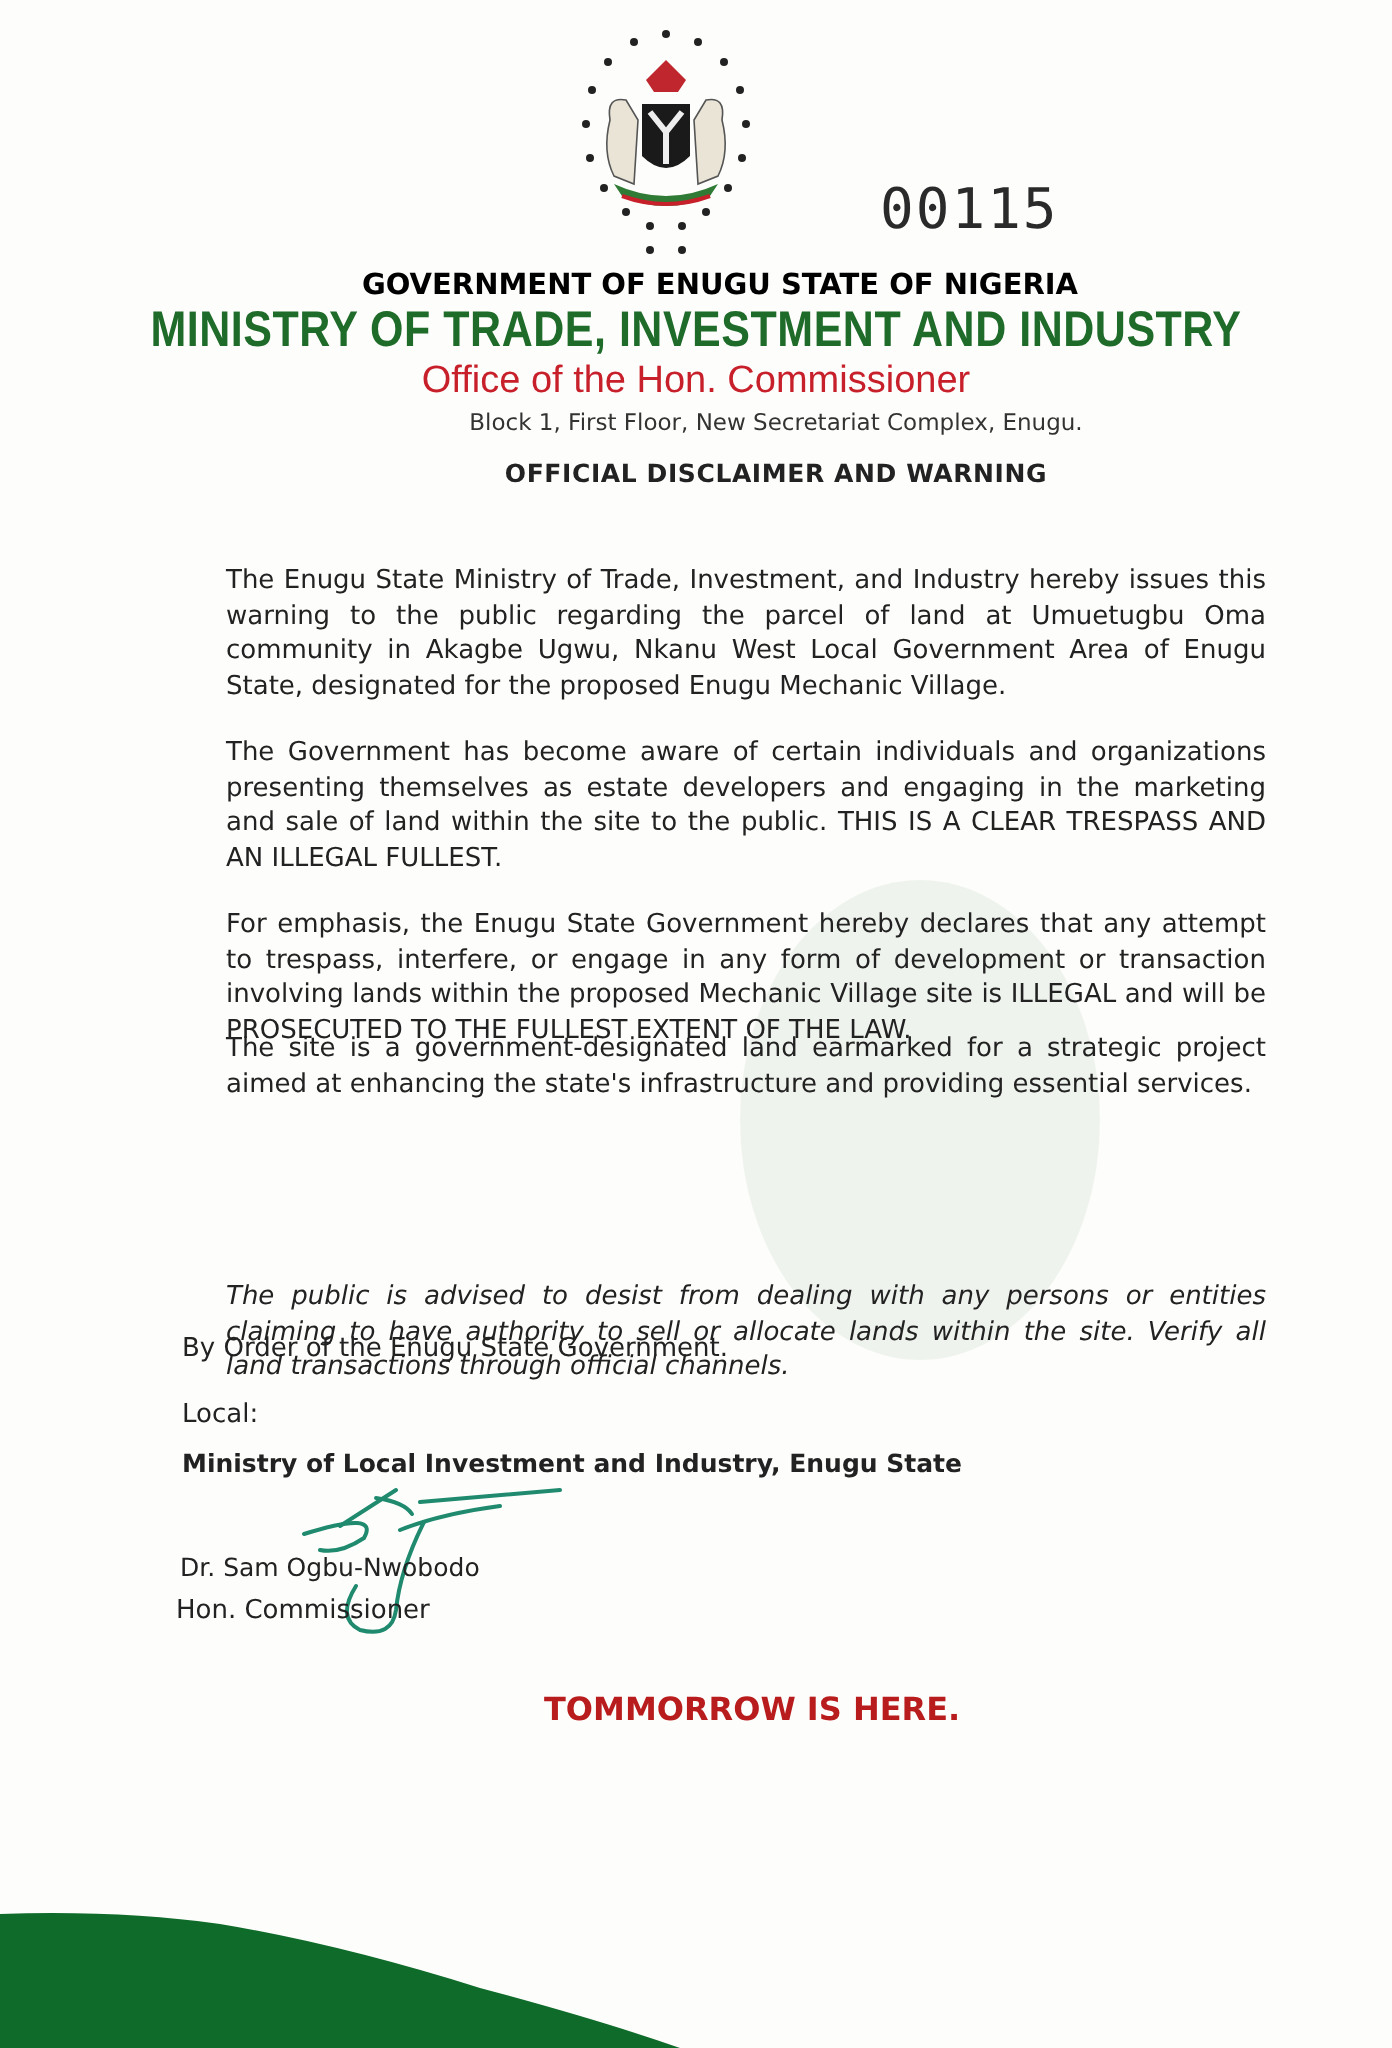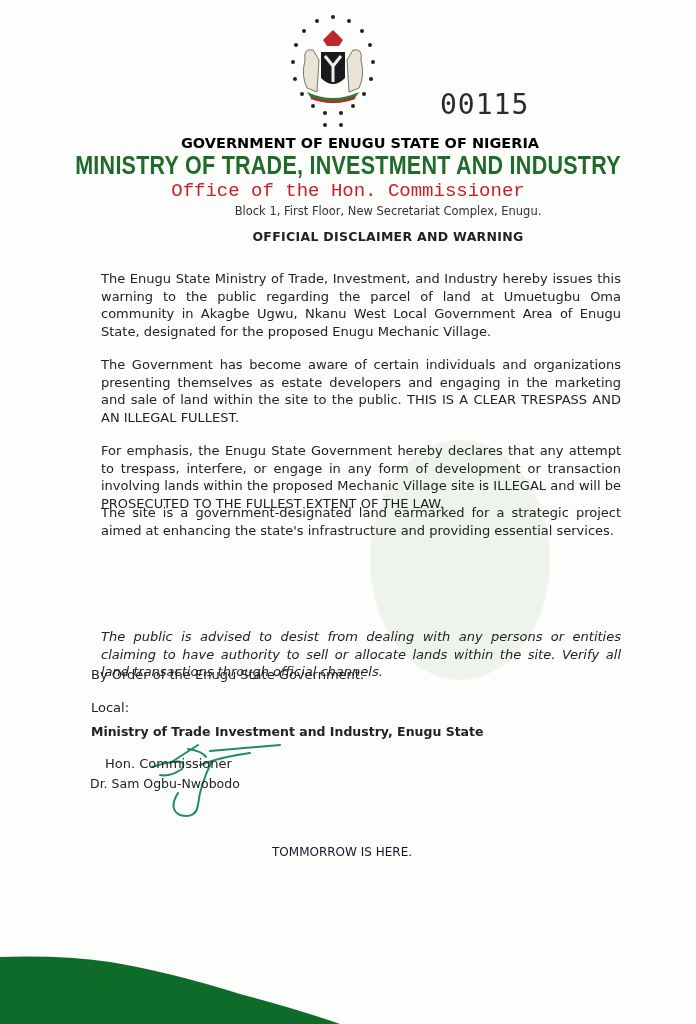--- a/index.html
+++ b/index.html
@@ -5,32 +5,32 @@
   html, body { margin:0; padding:0; }
   body { width:696px; height:1024px; background:#fdfdfb; position:relative; overflow:hidden;
          font-family:"DejaVu Sans", sans-serif; color:#1e1e1e; }
   .crest { position:absolute; left:283px; top:12px; width:100px; height:118px; }
   .serial { position:absolute; left:440px; top:88px; font-family:"DejaVu Sans Mono", monospace;
             font-size:28px; color:#2a2a2a; letter-spacing:1px; }
   .hdr { position:absolute; left:0; width:696px; text-align:center; }
   .gov { top:135px; font-size:14.5px; font-weight:bold; color:#000000;margin-left:12px; }
   .ministry { top:151px; font-family:"Liberation Sans", sans-serif; font-weight:bold; font-size:25px;
               color:#1f6b2a; transform:scaleX(0.86); letter-spacing:0.3px; }
-  .office { top:180px; font-family:Liberation Mono, monospace; font-size:19px; color:#c8202b; }
+  .office { top:180px; font-family:Liberation Sans, sans-serif; font-size:19px; color:#c8202b; }
   .addr { top:204px; font-size:11.5px; color:#333; padding-left:40px; }
   .title { top:229px; font-size:12.5px; font-weight:bold; color:#222; padding-left:40px; letter-spacing:0.3px; }
   .para { position:absolute; left:97px; width:520px; font-size:13px; line-height:17.5px;
-          text-align:justify; color:#222; margin:4px; }
+          text-align:justify; color:#222; margin:16px; }
   .p1 { top:266px; } .p2 { top:352px; } .p3 { top:438px; } .p4 { top:500px; } .p5 { top:624px;font-style:italic; }
   .line { position:absolute; left:91px; font-size:13px; color:#222; }
   .order { top:667px; } .signed { top:700px; }
   .signer-org { top:724px; font-weight:bold; font-size:12.5px; }
   .signer-name { top:776px; font-weight:normal; font-size:12.5px; left:90px; }
-  .signer-title { top:756px; font-size:13px; left:88px;margin-left:17px; }
-  .motto { position:absolute; left:272px; top:845px; font-size:12px; font-weight:normal; color:#0f172a; }
+  .signer-title { top:798px; font-size:13px; left:88px; }
+  .motto { position:absolute; left:272px; top:845px; font-size:16px; font-weight:bold; color:#b91c1c; }
   .sig { position:absolute; left:140px; top:735px; width:170px; height:85px; }
   .swoosh { position:absolute; left:0; top:950px; width:696px; height:74px; }
   .watermark { position:absolute; left:360px; top:430px; width:200px; height:260px; opacity:0.06; }
 </style>
 </head>
 <body>
 
 <svg class="watermark" viewBox="0 0 200 260">
   <ellipse cx="100" cy="130" rx="90" ry="120" fill="#2b6b2b"></ellipse>
 </svg>
@@ -75,21 +75,21 @@
 <div class="hdr title">OFFICIAL DISCLAIMER AND WARNING</div>
 
 <p class="para p1">The Enugu State Ministry of Trade, Investment, and Industry hereby issues this warning to the public regarding the parcel of land at Umuetugbu Oma community in Akagbe Ugwu, Nkanu West Local Government Area of Enugu State, designated for the proposed Enugu Mechanic Village.</p>
 <p class="para p2">The Government has become aware of certain individuals and organizations presenting themselves as estate developers and engaging in the marketing and sale of land within the site to the public. THIS IS A CLEAR TRESPASS AND AN ILLEGAL FULLEST.</p>
 <p class="para p3">For emphasis, the Enugu State Government hereby declares that any attempt to trespass, interfere, or engage in any form of development or transaction involving lands within the proposed Mechanic Village site is ILLEGAL and will be PROSECUTED TO THE FULLEST EXTENT OF THE LAW.</p>
 <p class="para p4">The site is a government-designated land earmarked for a strategic project aimed at enhancing the state's infrastructure and providing essential services.</p>
 <p class="para p5">The public is advised to desist from dealing with any persons or entities claiming to have authority to sell or allocate lands within the site. Verify all land transactions through official channels.</p>
 
 <div class="line order">By Order of the Enugu State Government.</div>
 <div class="line signed">Local:</div>
-<div class="line signer-org">Ministry of Trade Investment and Industry, Enugu State</div>
+<div class="line signer-org">Ministry of Local Investment and Industry, Enugu State</div>
 
 <svg class="sig" viewBox="0 0 170 85">
   <g stroke="#1f8a6e" stroke-width="2" fill="none" stroke-linecap="round">
     <path d="M30 28 L58 10"></path>
     <path d="M12 32 Q50 20 42 34 Q30 42 20 40"></path>
     <path d="M48 14 Q62 16 66 22"></path>
     <path d="M70 16 L140 10"></path>
     <path d="M60 30 Q80 22 110 18"></path>
     <path d="M72 26 Q60 50 58 70 Q56 84 40 80 Q28 74 38 58"></path>
   </g>

